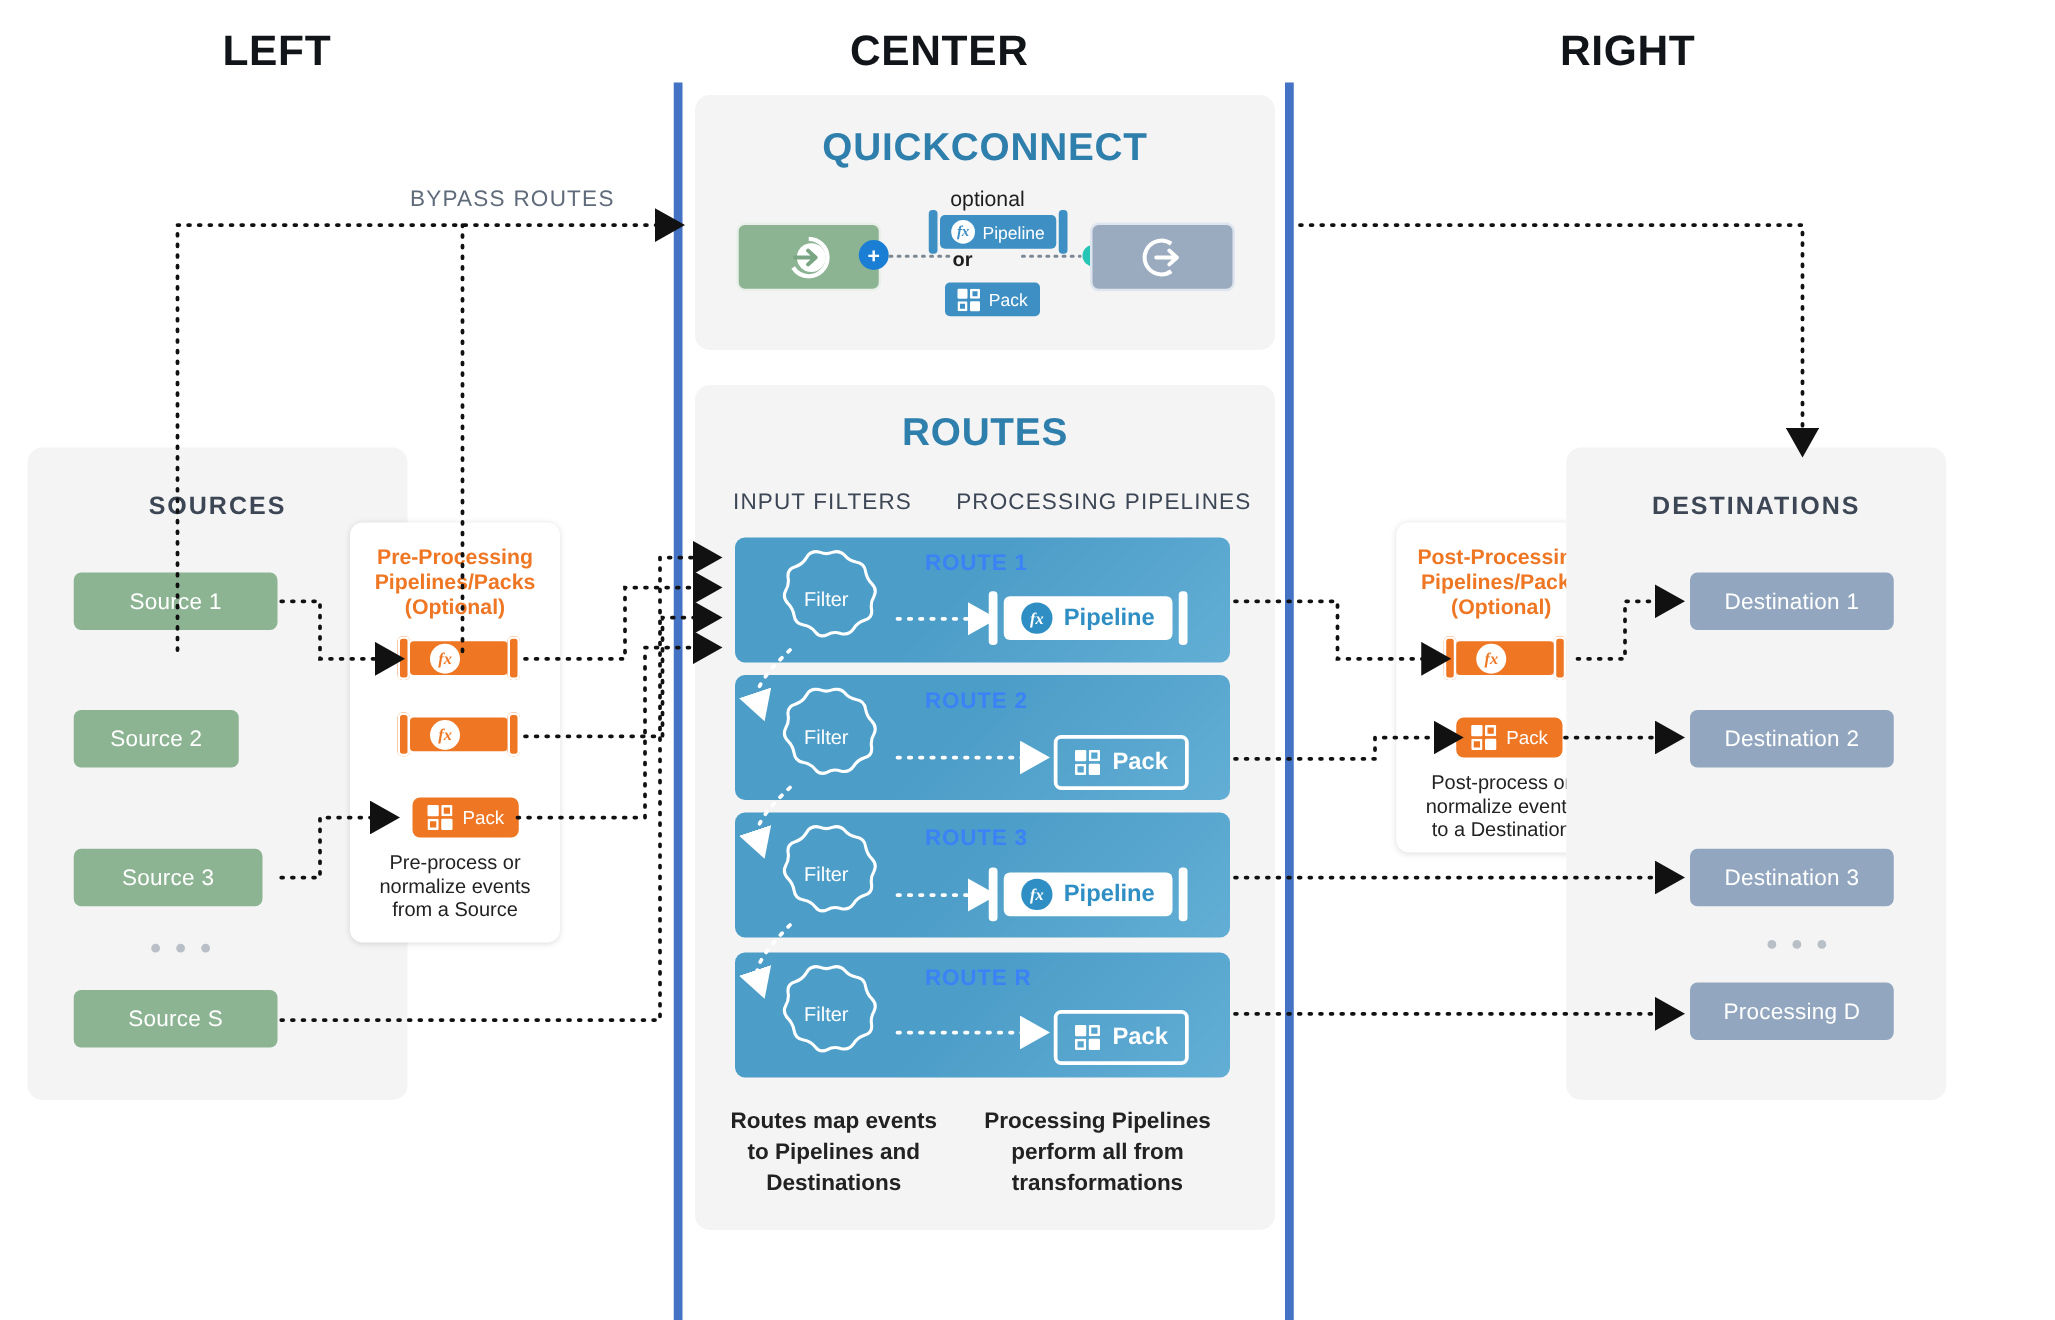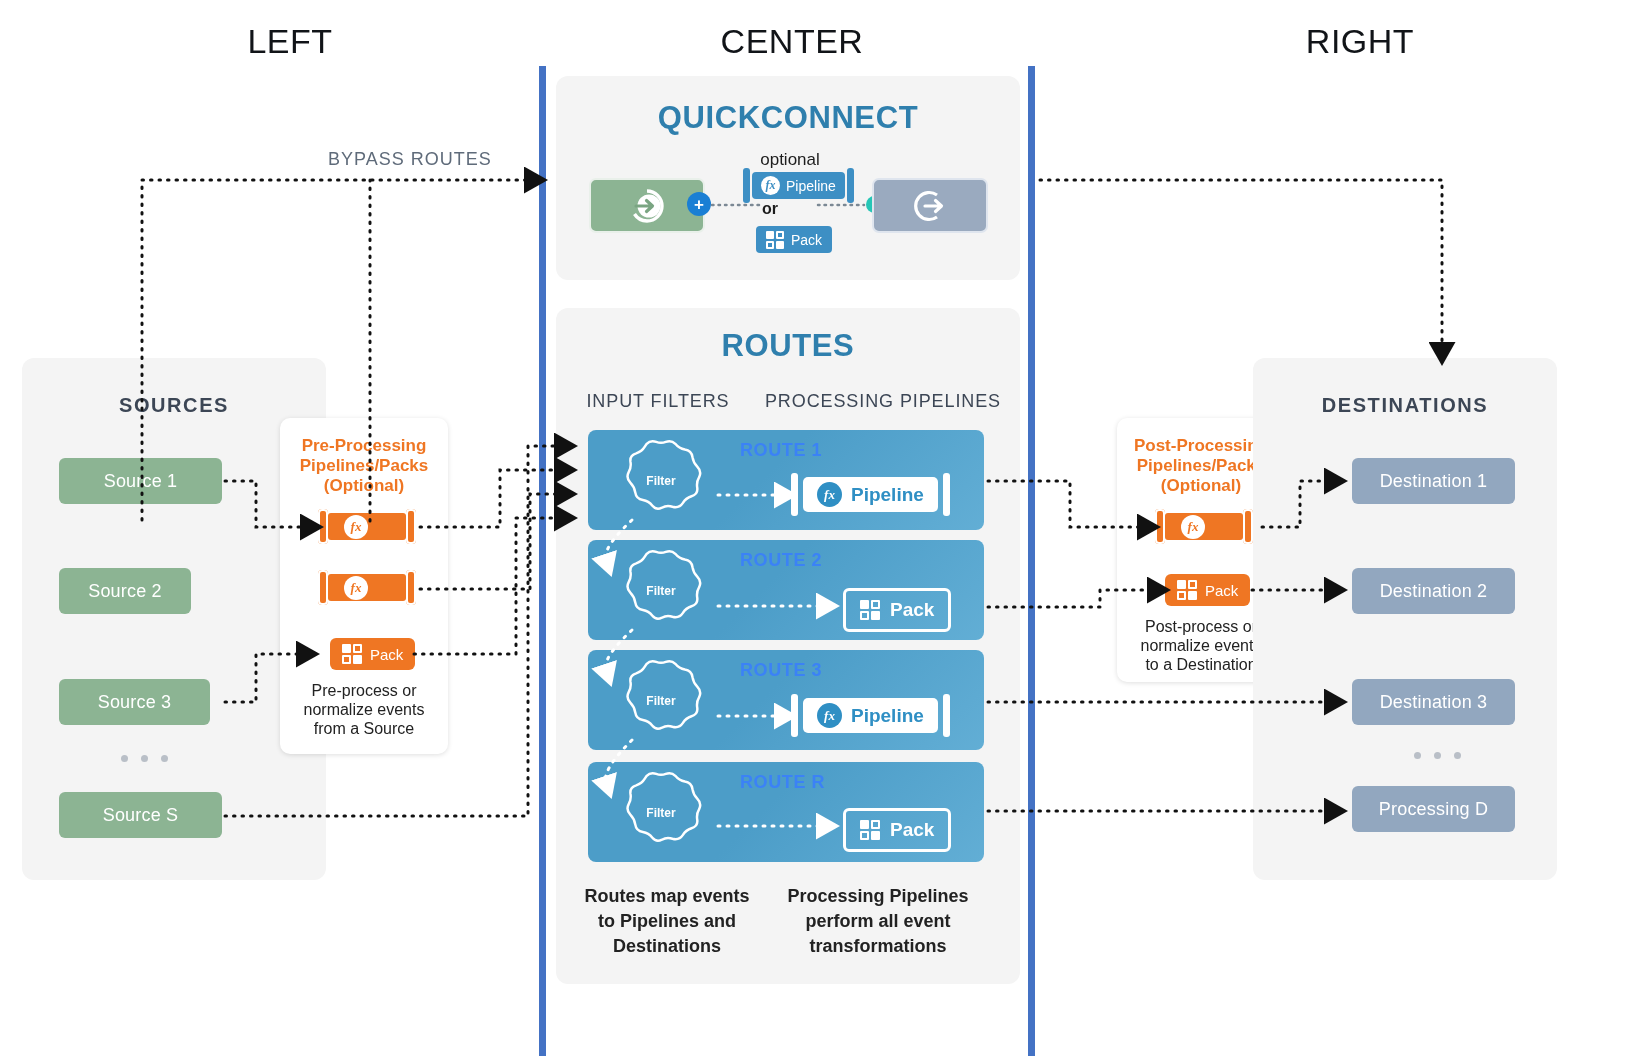--- a/index.html
+++ b/index.html
@@ -5,22 +5,22 @@
   html,body{margin:0;padding:0;background:#ffffff;}
   body{
     width:1644px;height:1056px;position:relative;overflow:hidden;
     font-family:"Liberation Sans","DejaVu Sans",sans-serif;
     color:#2b3340;
   }
   .abs{position:absolute;}
 
   
   .col-title{
-    font-size:34px;font-weight:400;color:#111418;letter-spacing:.5px;
-    text-align:center;font-family:"Liberation Sans",sans-serif;
+    font-size:34px;font-weight:700;color:#111418;letter-spacing:.5px;
+    font-family:"Liberation Sans",sans-serif;
   }
 
   
   .divider{position:absolute;width:7px;background:#4472c4;}
 
   
   .panel{position:absolute;background:#f4f4f4;border-radius:12px;}
   .panel-white{position:absolute;background:#ffffff;border-radius:10px;
      box-shadow:0 1px 5px rgba(0,0,0,.13);}
   .panel-head{
@@ -78,21 +78,21 @@
      font-size:16px;line-height:19px;}
 
   
   .routebox{position:absolute;border-radius:8px;
      background:linear-gradient(135deg,#4c9dc8 0%,#4c9dc8 45%,#62aed5 100%);}
   .routename{position:absolute;color:#3b82f6;font-size:18px;font-weight:700;
      letter-spacing:.6px;}
   .gear{position:absolute;}
   .gear span{position:absolute;left:0;top:0;width:100%;height:100%;
      display:flex;align-items:center;justify-content:center;
-     color:#fff;font-size:12px;font-weight:700;}
+     color:#fff;font-size:16px;font-weight:400;}
   .pipechip{position:absolute;background:#fff;border-radius:5px;
      display:flex;align-items:center;gap:9px;padding:0 14px;}
   .pipechip .fxb{width:25px;height:25px;border-radius:50%;background:#2f8fc4;
      color:#fff;font-size:13px;font-weight:700;font-style:italic;
      display:flex;align-items:center;justify-content:center;
      font-family:"Liberation Serif",serif;}
   .pipechip .lbl{color:#2f8fc4;font-size:19px;font-weight:700;}
   .pipechip .end{position:absolute;top:-4px;width:7px;height:calc(100% + 8px);
      background:#fff;border-radius:3px;}
   .pipechip .end.l{left:-12px;}
@@ -321,21 +321,21 @@
   <span>Pack</span>
 </div>
 
 <div class="routes-foot" style="left:578px;top:884px;width:178px;">
   <div>Routes map events</div>
   <div>to Pipelines and</div>
   <div>Destinations</div>
 </div>
 <div class="routes-foot" style="left:782px;top:884px;width:192px;">
   <div>Processing Pipelines</div>
-  <div>perform all event</div>
+  <div>perform all from</div>
   <div>transformations</div>
 </div>
 
 <div class="panel-white" style="left:1117px;top:418px;width:168px;height:264px;"></div>
 <div class="opt-head" style="left:1117px;top:436px;width:168px;">
   <div>Post-Processing</div>
   <div>Pipelines/Packs</div>
   <div>(Optional)</div>
 </div>
 <div class="tube" style="left:1155px;top:509px;width:98px;height:35px;">

